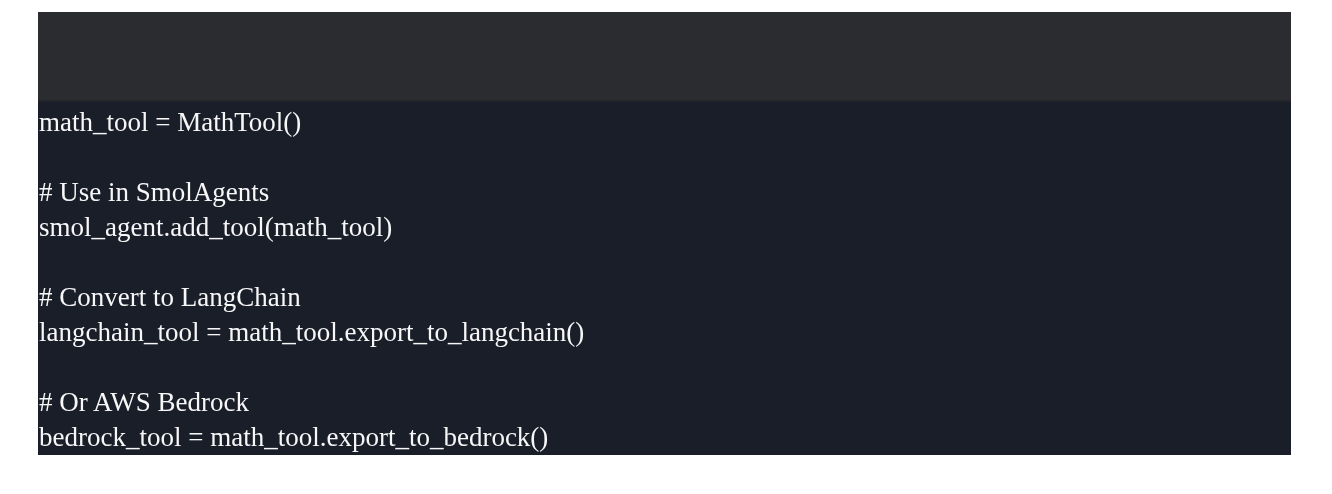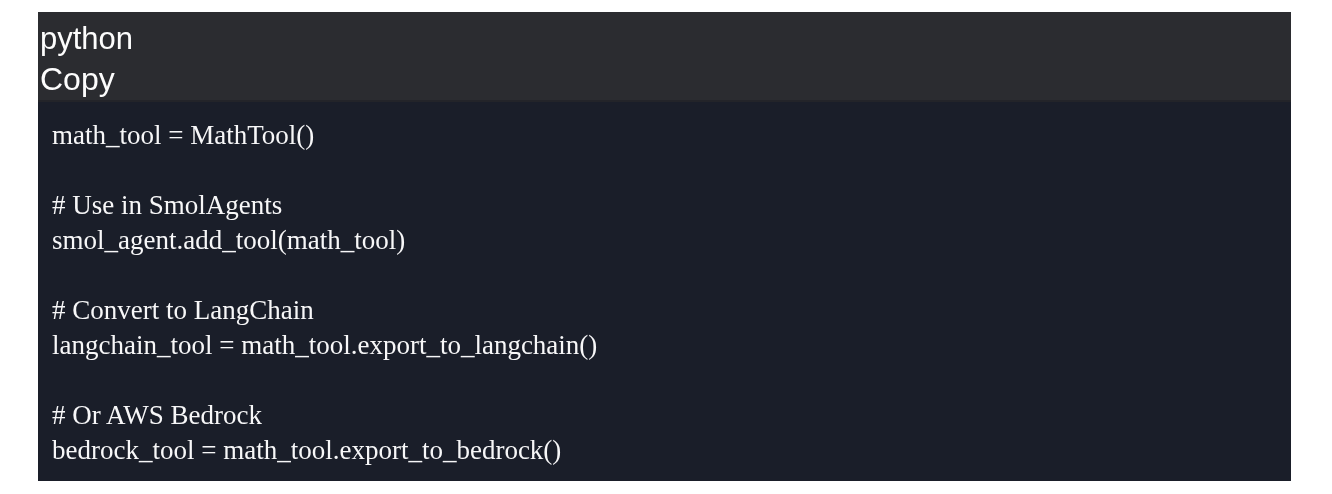--- a/index.html
+++ b/index.html
@@ -81,21 +81,21 @@
     right: 0;
     bottom: 0;
     height: 2px;
     background: #232429;
   }
 
   
   .code-body {
     background: #1a1e29;
     padding: 0;
-    margin: 13px;
+    margin: 0;
     overflow: hidden;
     height: 353px;
     box-sizing: border-box;
   }
   .code-pre {
     margin: 0;
     padding: 0;
     background: transparent;
   }
   .code-line {
@@ -117,24 +117,20 @@
   }
 </style>
 </head>
 <body>
 
 <div id="page">
 
   <div class="code-block">
 
     <div class="code-header">
-      <div class="code-header-inner">
-        <span class="lang-label">python</span>
-        <button class="copy-button" type="button">Copy</button>
-      </div>
       <div class="header-rule"></div>
     </div>
 
     <div class="code-body">
       <pre class="code-pre"><div class="code-line first">math_tool = MathTool()</div><div class="code-line blank"></div><div class="code-line"># Use in SmolAgents</div><div class="code-line">smol_agent.add_tool(math_tool)</div><div class="code-line blank"></div><div class="code-line"># Convert to LangChain</div><div class="code-line">langchain_tool = math_tool.export_to_langchain()</div><div class="code-line blank"></div><div class="code-line"># Or AWS Bedrock</div><div class="code-line">bedrock_tool = math_tool.export_to_bedrock()</div></pre>
     </div>
 
   </div>
 
 </div>

